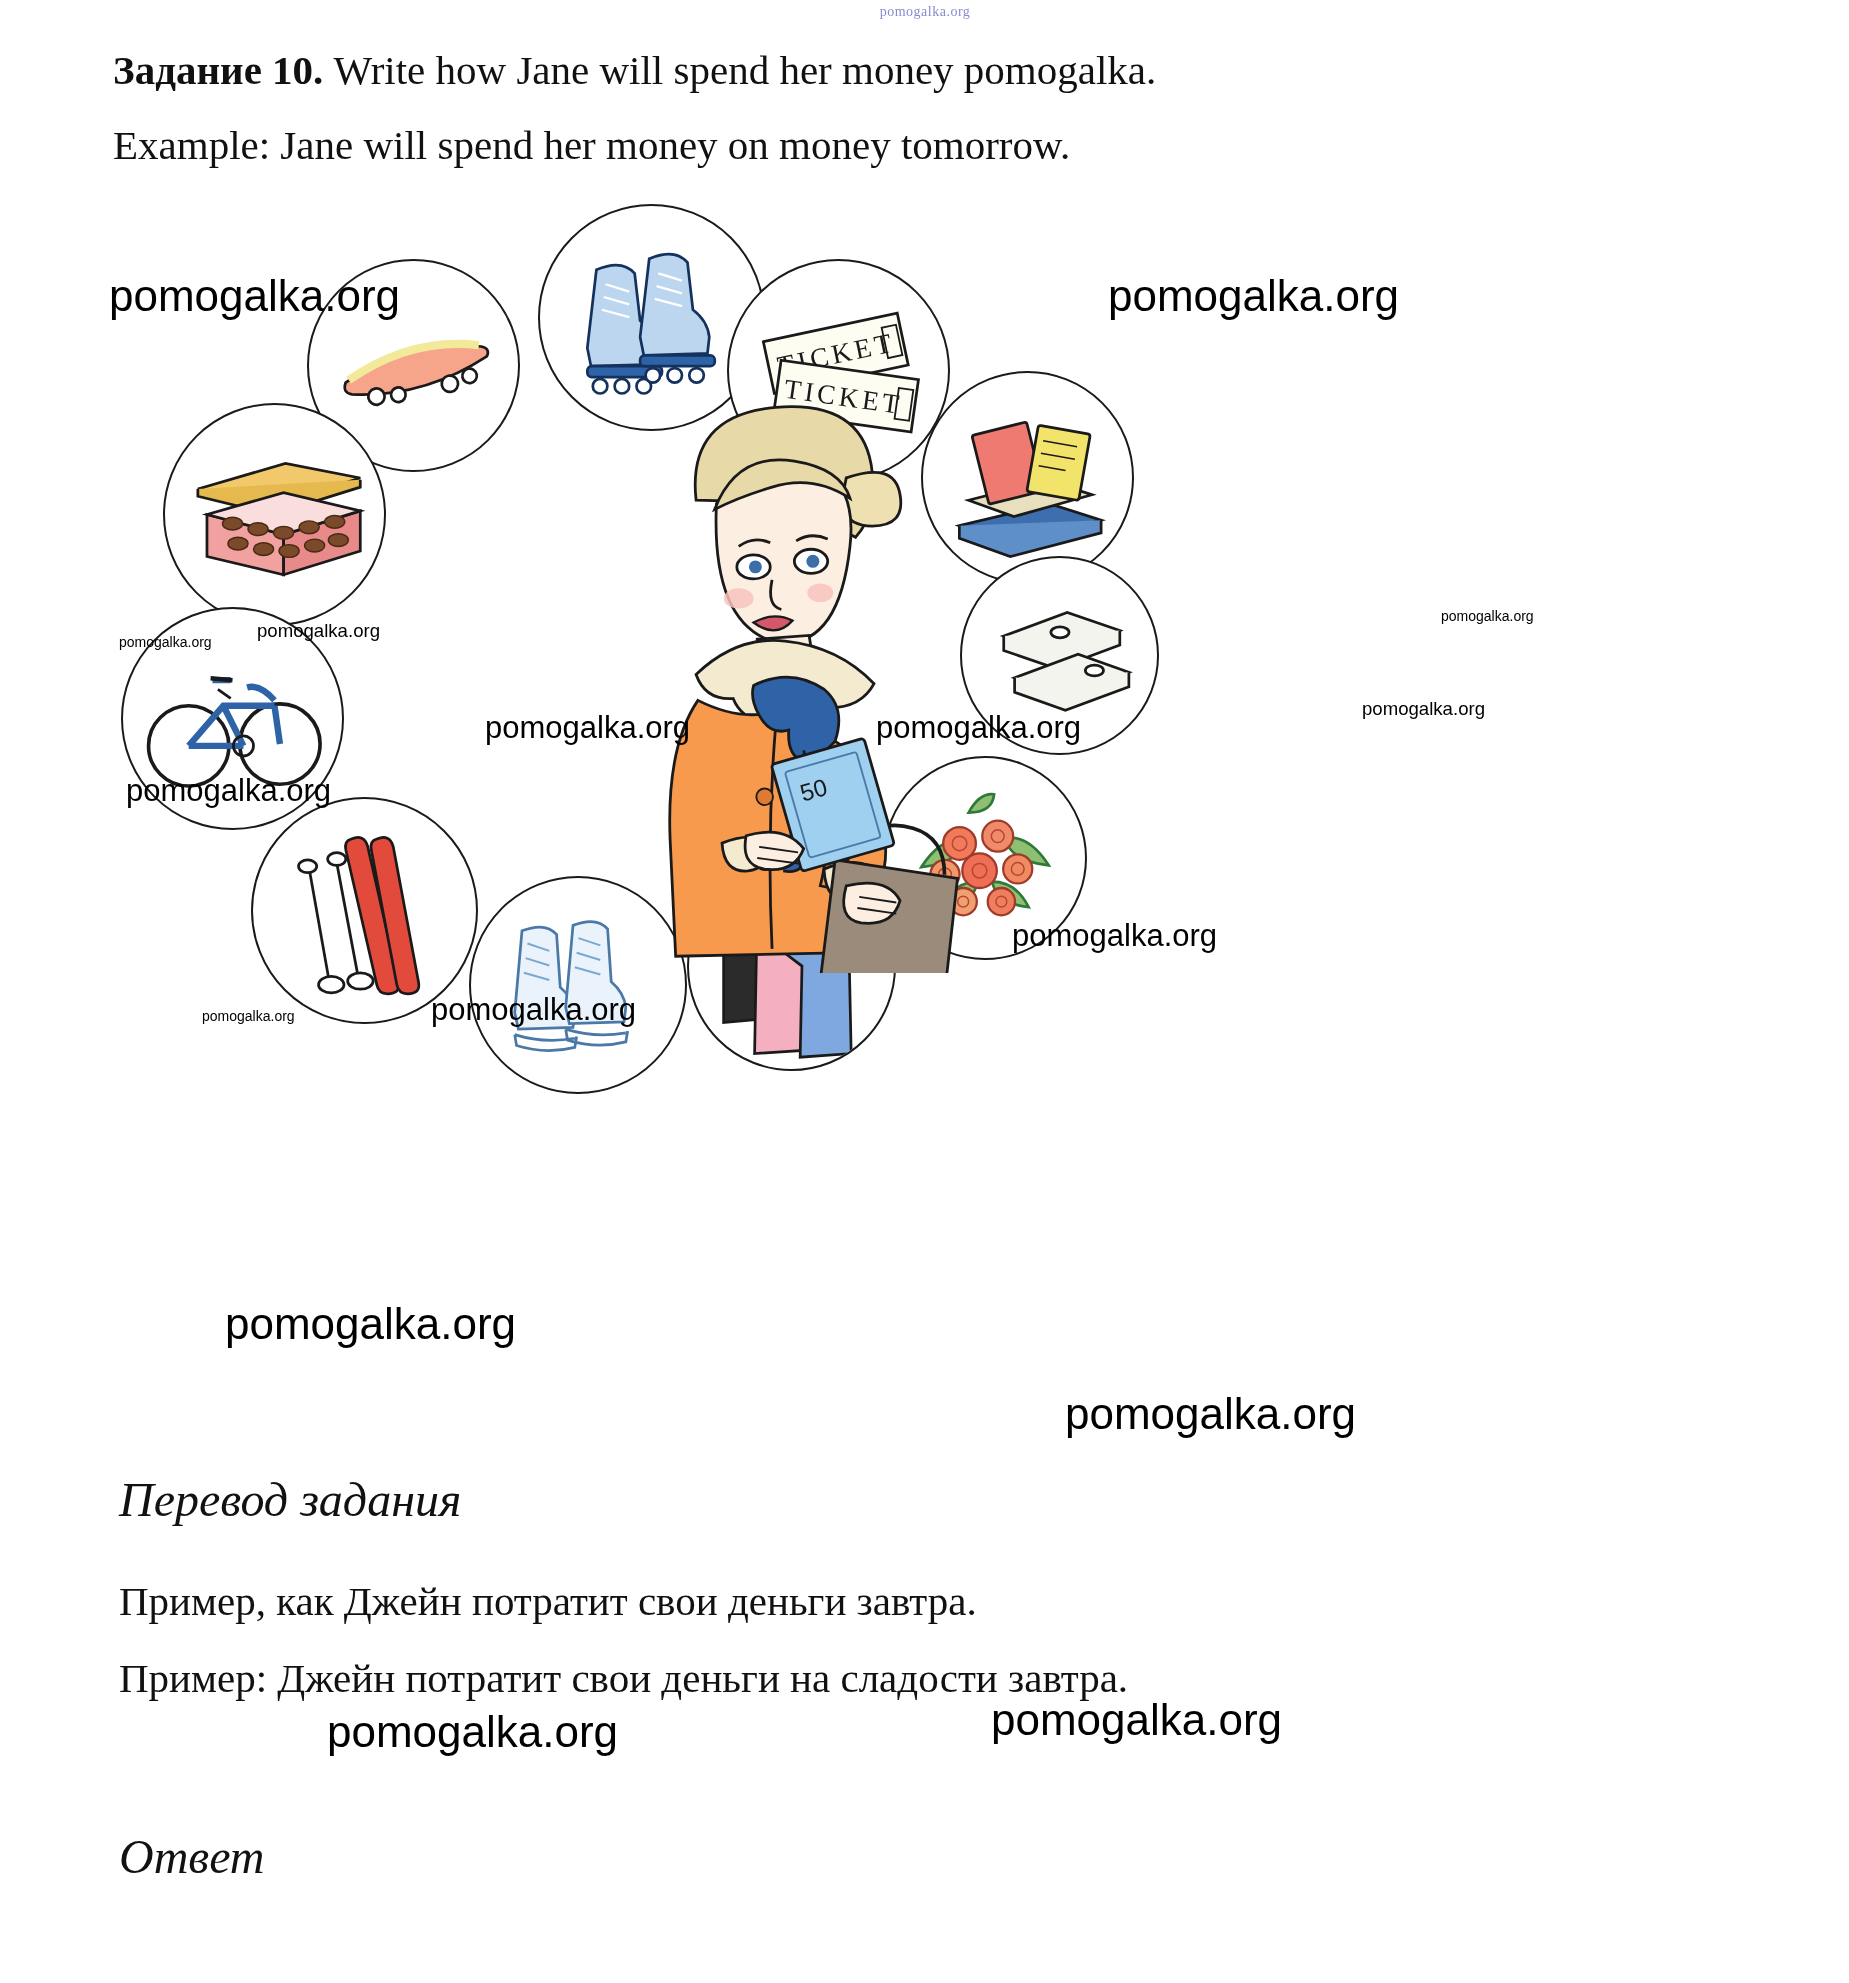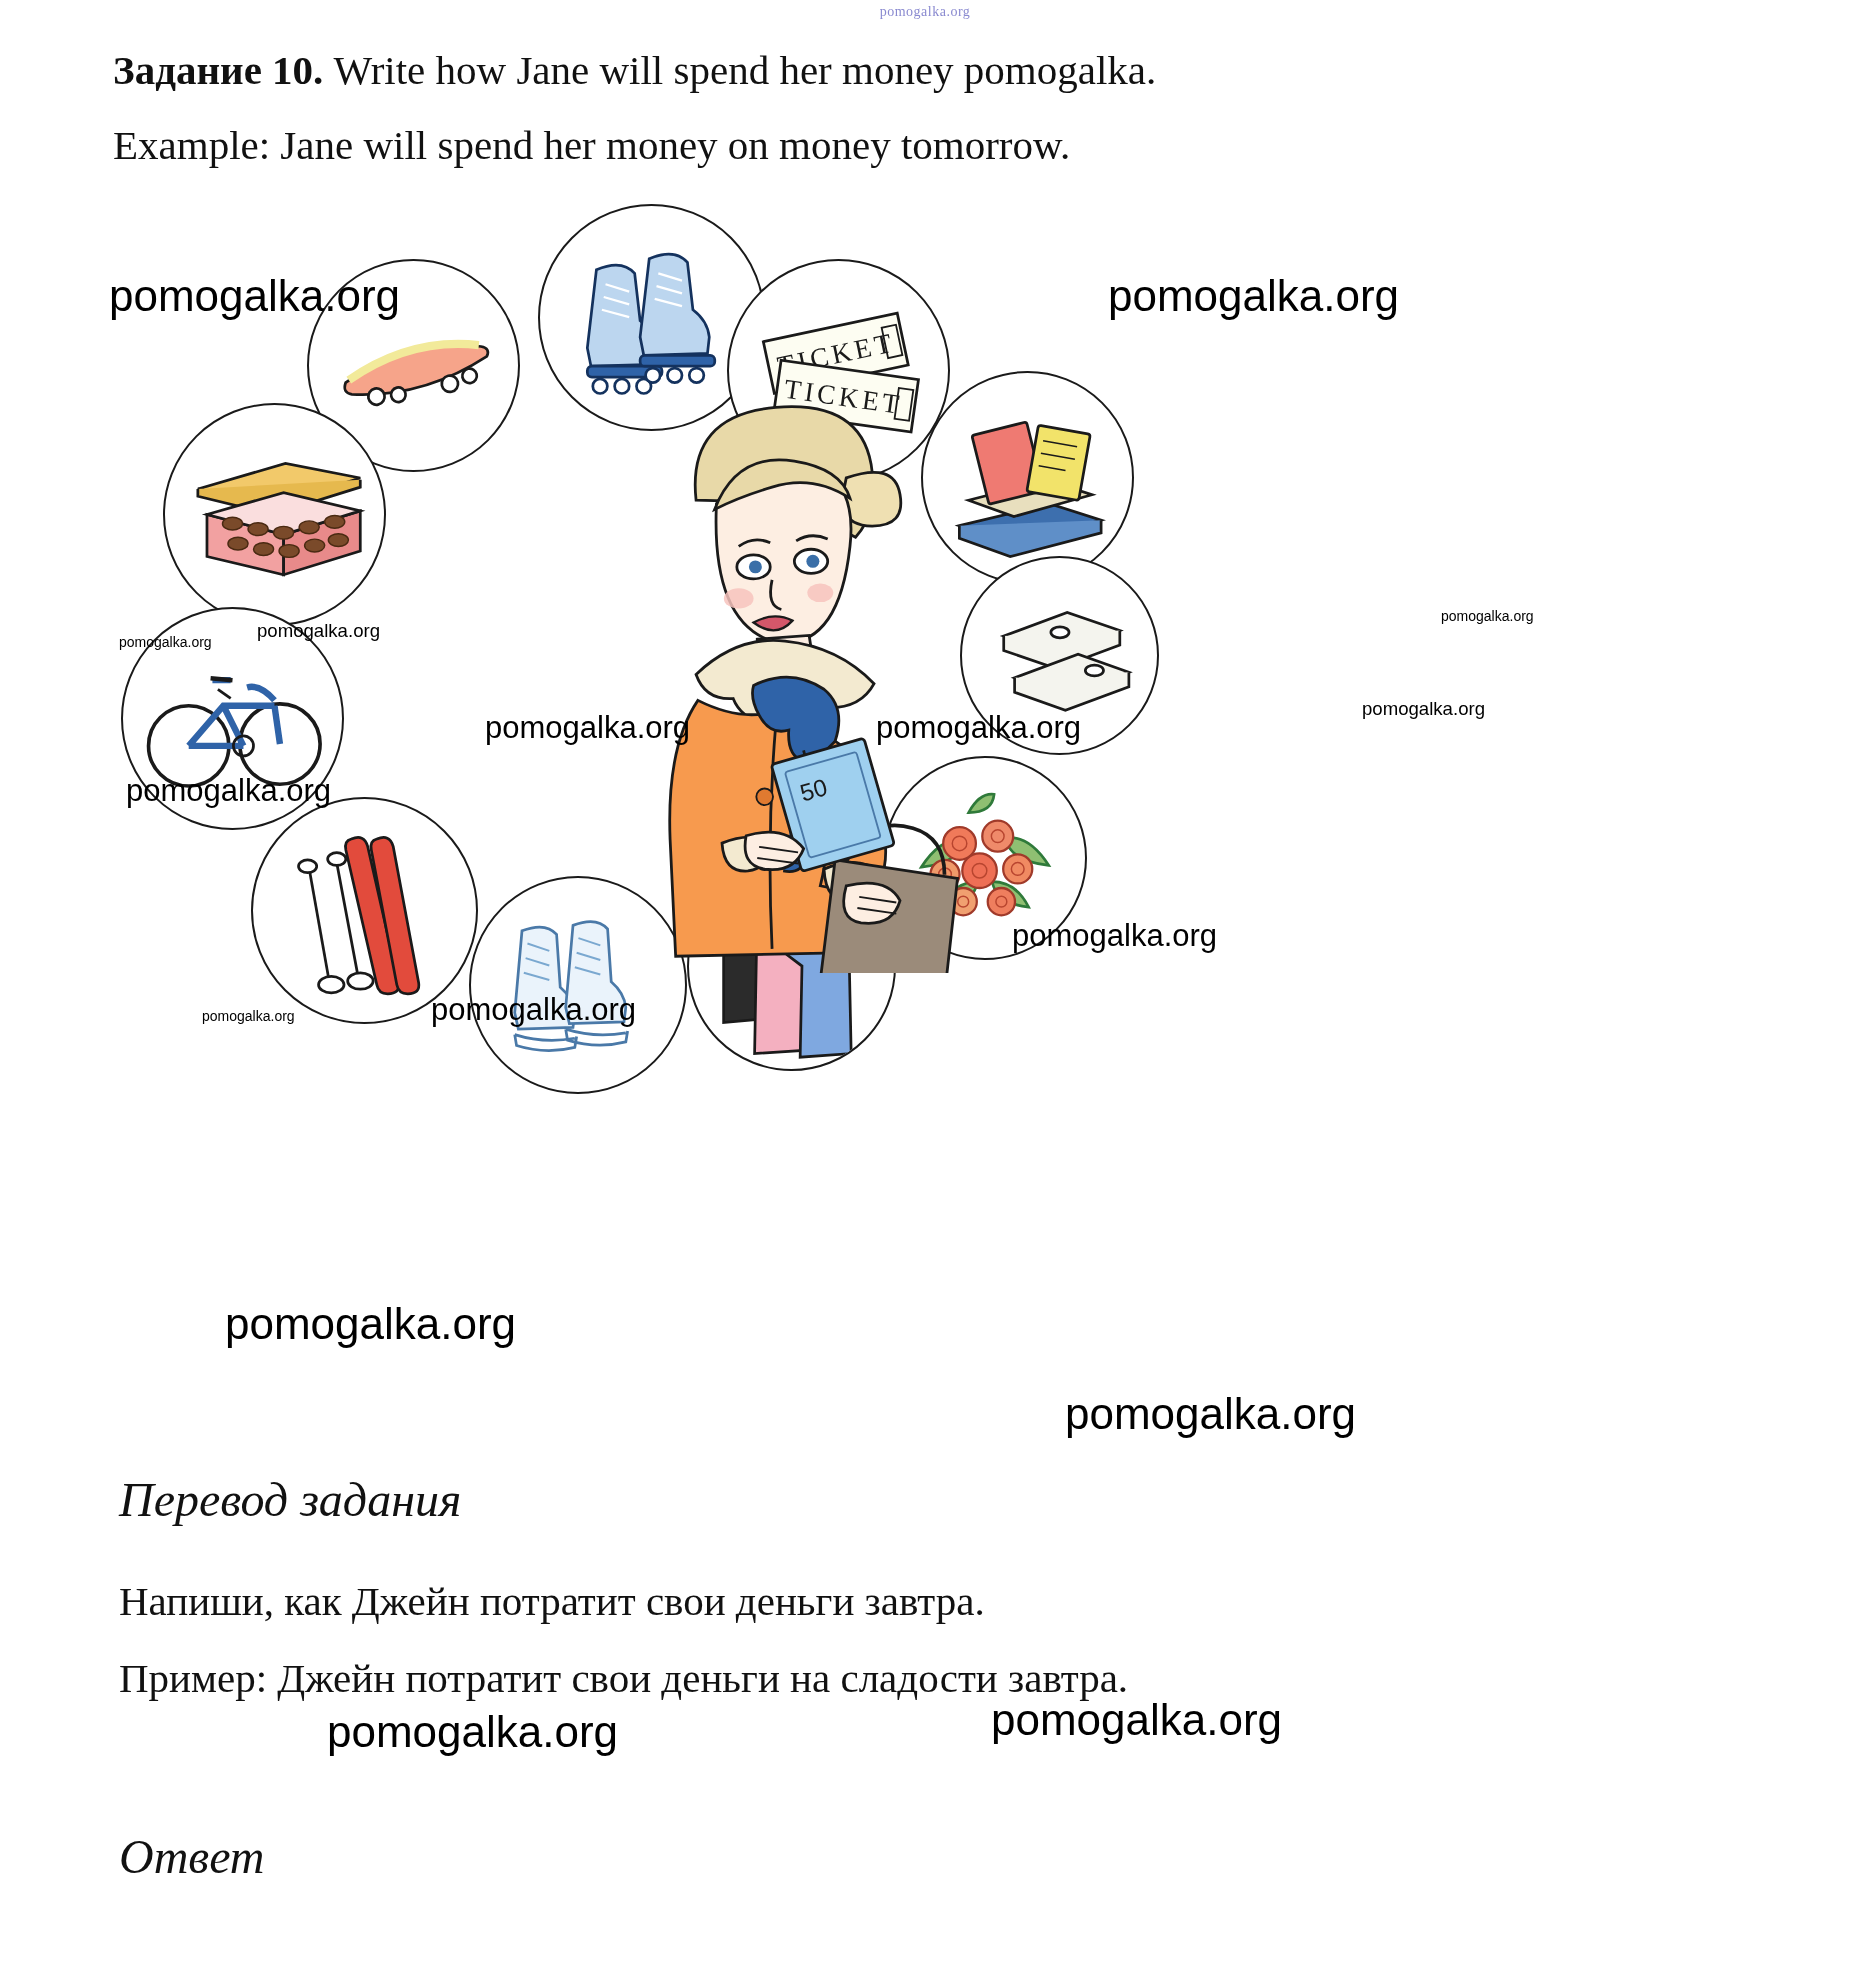--- a/index.html
+++ b/index.html
@@ -405,16 +405,16 @@
     <div class="wm mid" style="left: 1012px; top: 918px;">pomogalka.org</div>
     <div class="wm tiny" style="left: 202px; top: 1008px;">pomogalka.org</div>
     <div class="wm mid" style="left: 431px; top: 992px;">pomogalka.org</div>
     <div class="wm big" style="left: 225px; top: 1299px;">pomogalka.org</div>
     <div class="wm big" style="left: 1065px; top: 1389px;">pomogalka.org</div>
     <div class="wm big" style="left: 327px; top: 1707px;">pomogalka.org</div>
     <div class="wm big" style="left: 991px; top: 1695px;">pomogalka.org</div>
   </div>
 
 <div class="trans-head" id="translation-heading">Перевод задания</div>
-<div class="trans-line" id="translation-task">Напиши, как Джейн потратит свои деньги завтра.</div>
+<div class="trans-line" id="translation-task">Пример, как Джейн потратит свои деньги завтра.</div>
 <div class="trans-line" id="translation-example">Пример: Джейн потратит свои деньги на сладости завтра.</div>
 <div class="trans-head" id="answer-heading">Ответ</div>
 
 
 </body></html>

